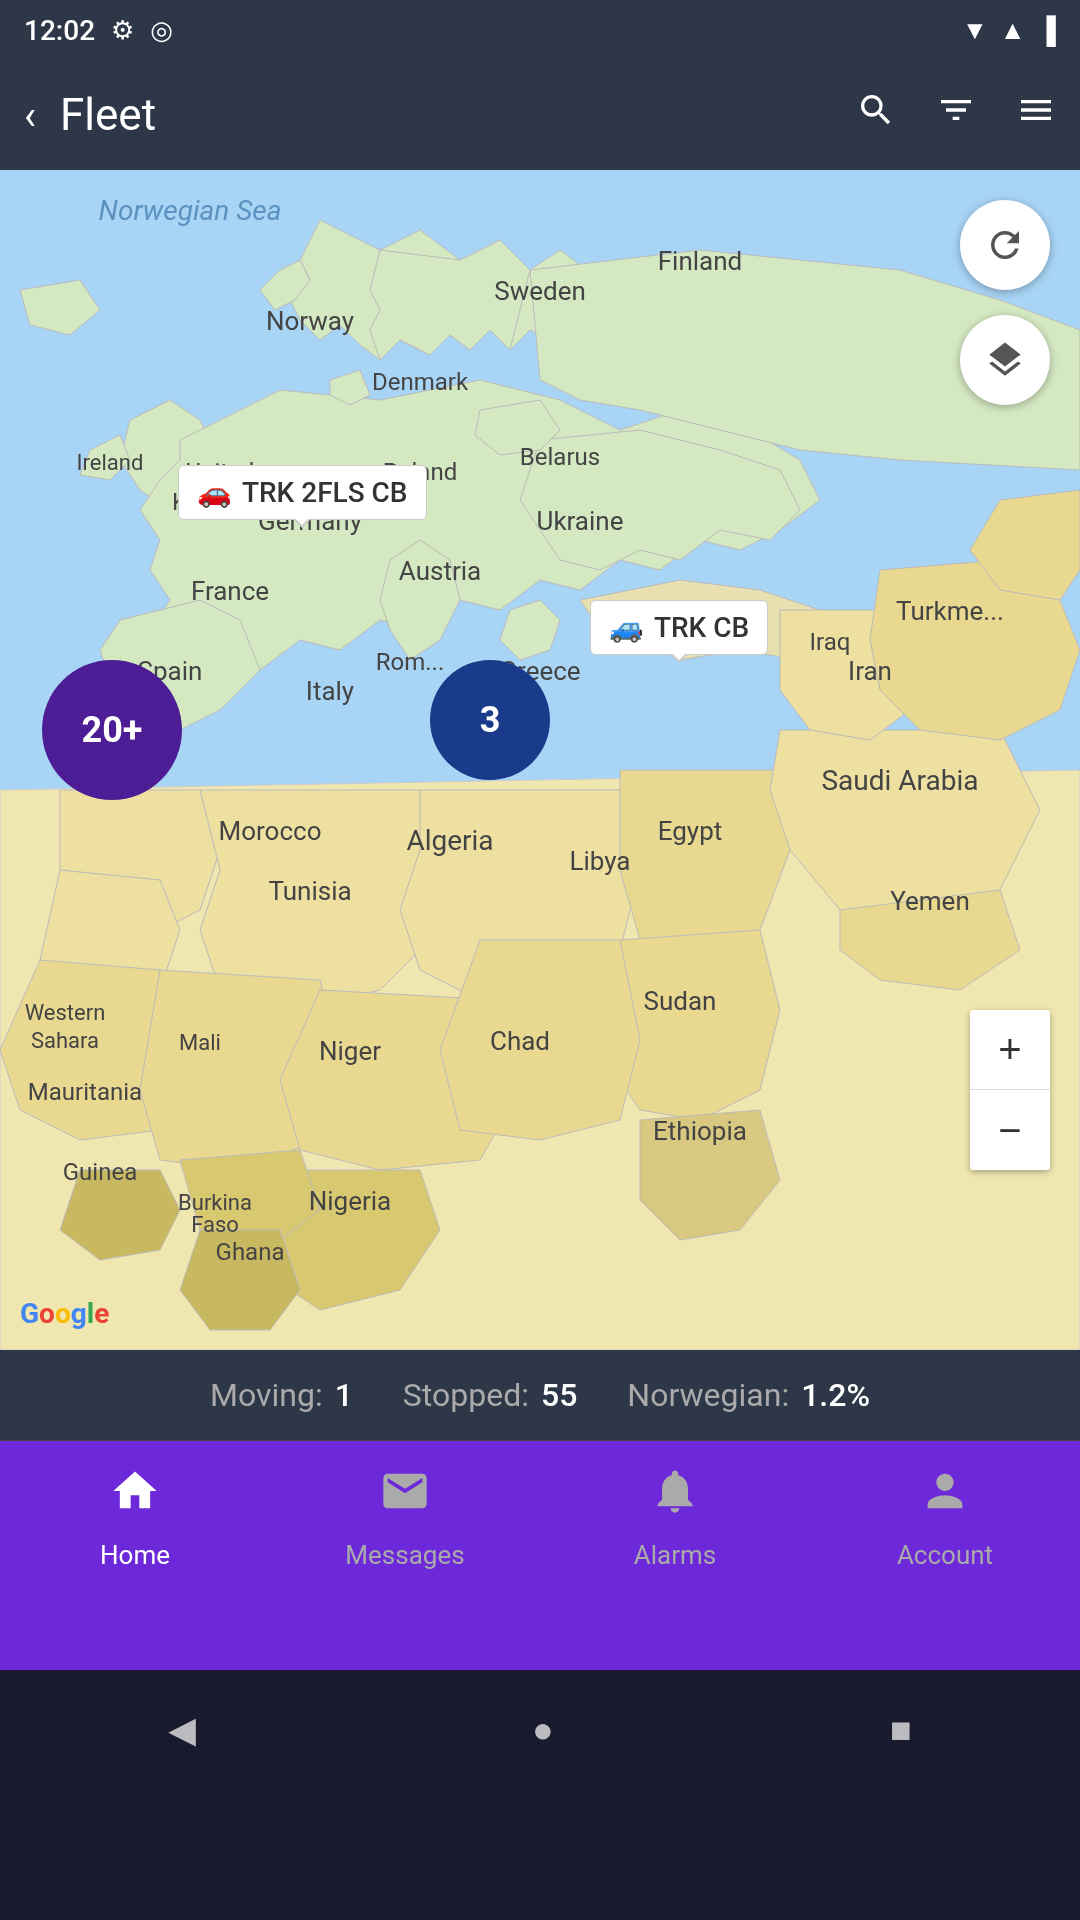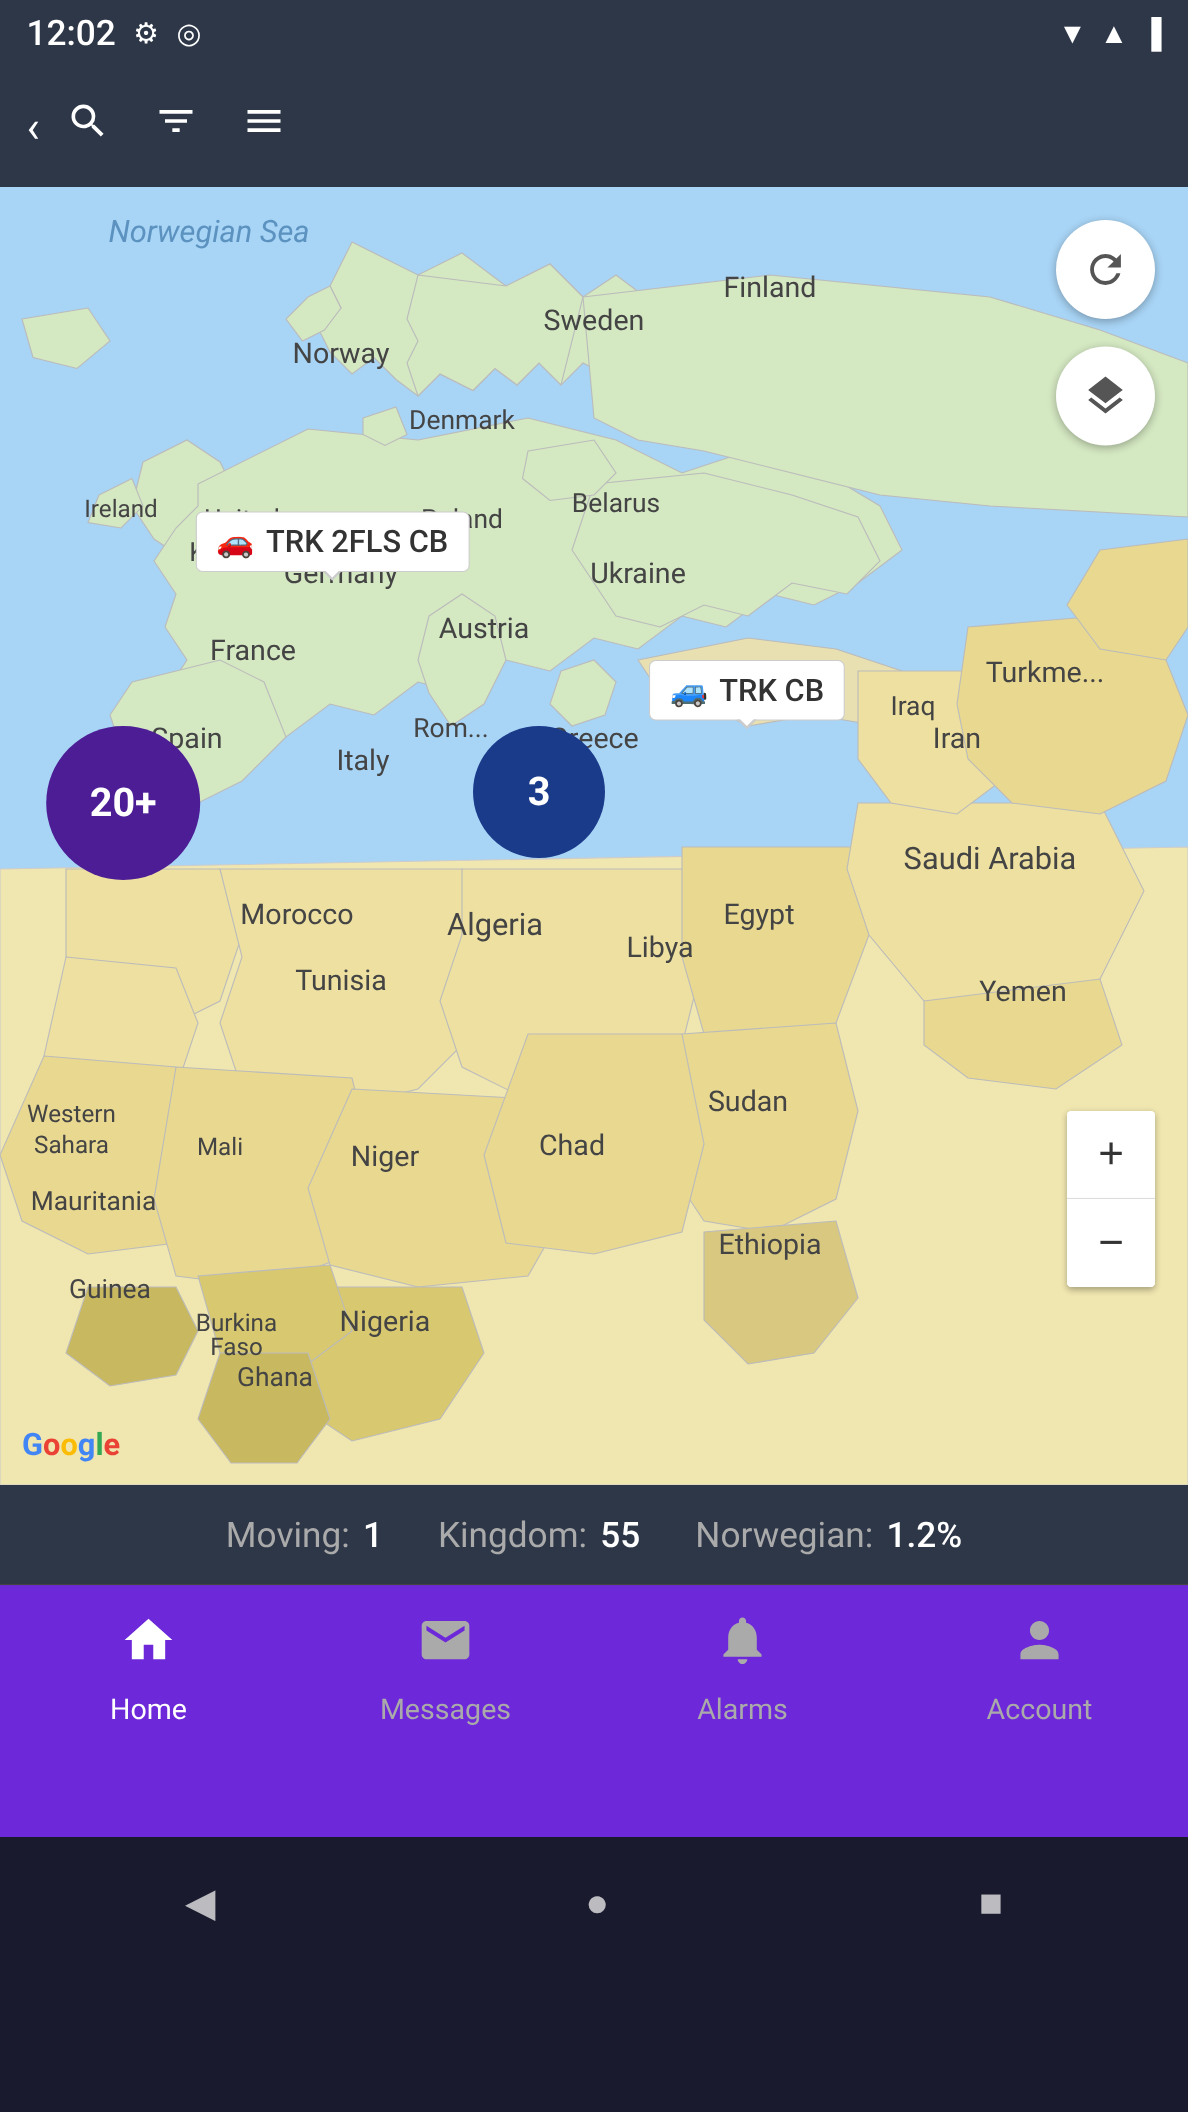--- a/index.html
+++ b/index.html
@@ -19,21 +19,21 @@
       height: 60px;
       background: #2d3748;
       display: flex;
       align-items: center;
       justify-content: space-between;
       padding: 0 24px;
       z-index: 100;
     }
     .status-time {
       color: white;
-      font-size: 32px;
+      font-size: 28px;
       font-weight: 500;
     }
     .status-icons {
       display: flex;
       align-items: center;
       gap: 12px;
     }
     .status-icon-item {
       color: white;
       font-size: 26px;
@@ -330,20 +330,21 @@
   </div>
   <div class="status-icons">
     <span class="status-icon-item">▼</span>
     <span class="status-icon-item">▲</span>
     <span class="status-icon-item">▐</span>
   </div>
 </div>
 
 <div class="app-bar">
   <span class="app-bar-back">‹</span>
+  <span class="app-bar-title">Fleet</span>
   <div class="app-bar-actions">
     <span class="app-bar-action">
       <svg width="40" height="40" viewBox="0 0 24 24" fill="white">
         <path d="M15.5 14h-.79l-.28-.27A6.471 6.471 0 0 0 16 9.5 6.5 6.5 0 1 0 9.5 16c1.61 0 3.09-.59 4.23-1.57l.27.28v.79l5 4.99L20.49 19l-4.99-5zm-6 0C7.01 14 5 11.99 5 9.5S7.01 5 9.5 5 14 7.01 14 9.5 11.99 14 9.5 14z"></path>
       </svg>
     </span>
     <span class="app-bar-action">
       <svg width="40" height="40" viewBox="0 0 24 24" fill="white">
         <path d="M10 18h4v-2h-4v2zM3 6v2h18V6H3zm3 7h12v-2H6v2z"></path>
       </svg>
@@ -521,21 +522,21 @@
     </div>
   </div>
 </div>
 
 <div class="fleet-status">
   <div class="status-item">
     <span class="status-label">Moving:</span>
     <span class="status-value">1</span>
   </div>
   <div class="status-item">
-    <span class="status-label">Kingdom:</span>
+    <span class="status-label">Stopped:</span>
     <span class="status-value">55</span>
   </div>
   <div class="status-item">
     <span class="status-label">Norwegian:</span>
     <span class="status-value">1.2%</span>
   </div>
 </div>
 
 <div class="bottom-nav">
   <div class="nav-item">

